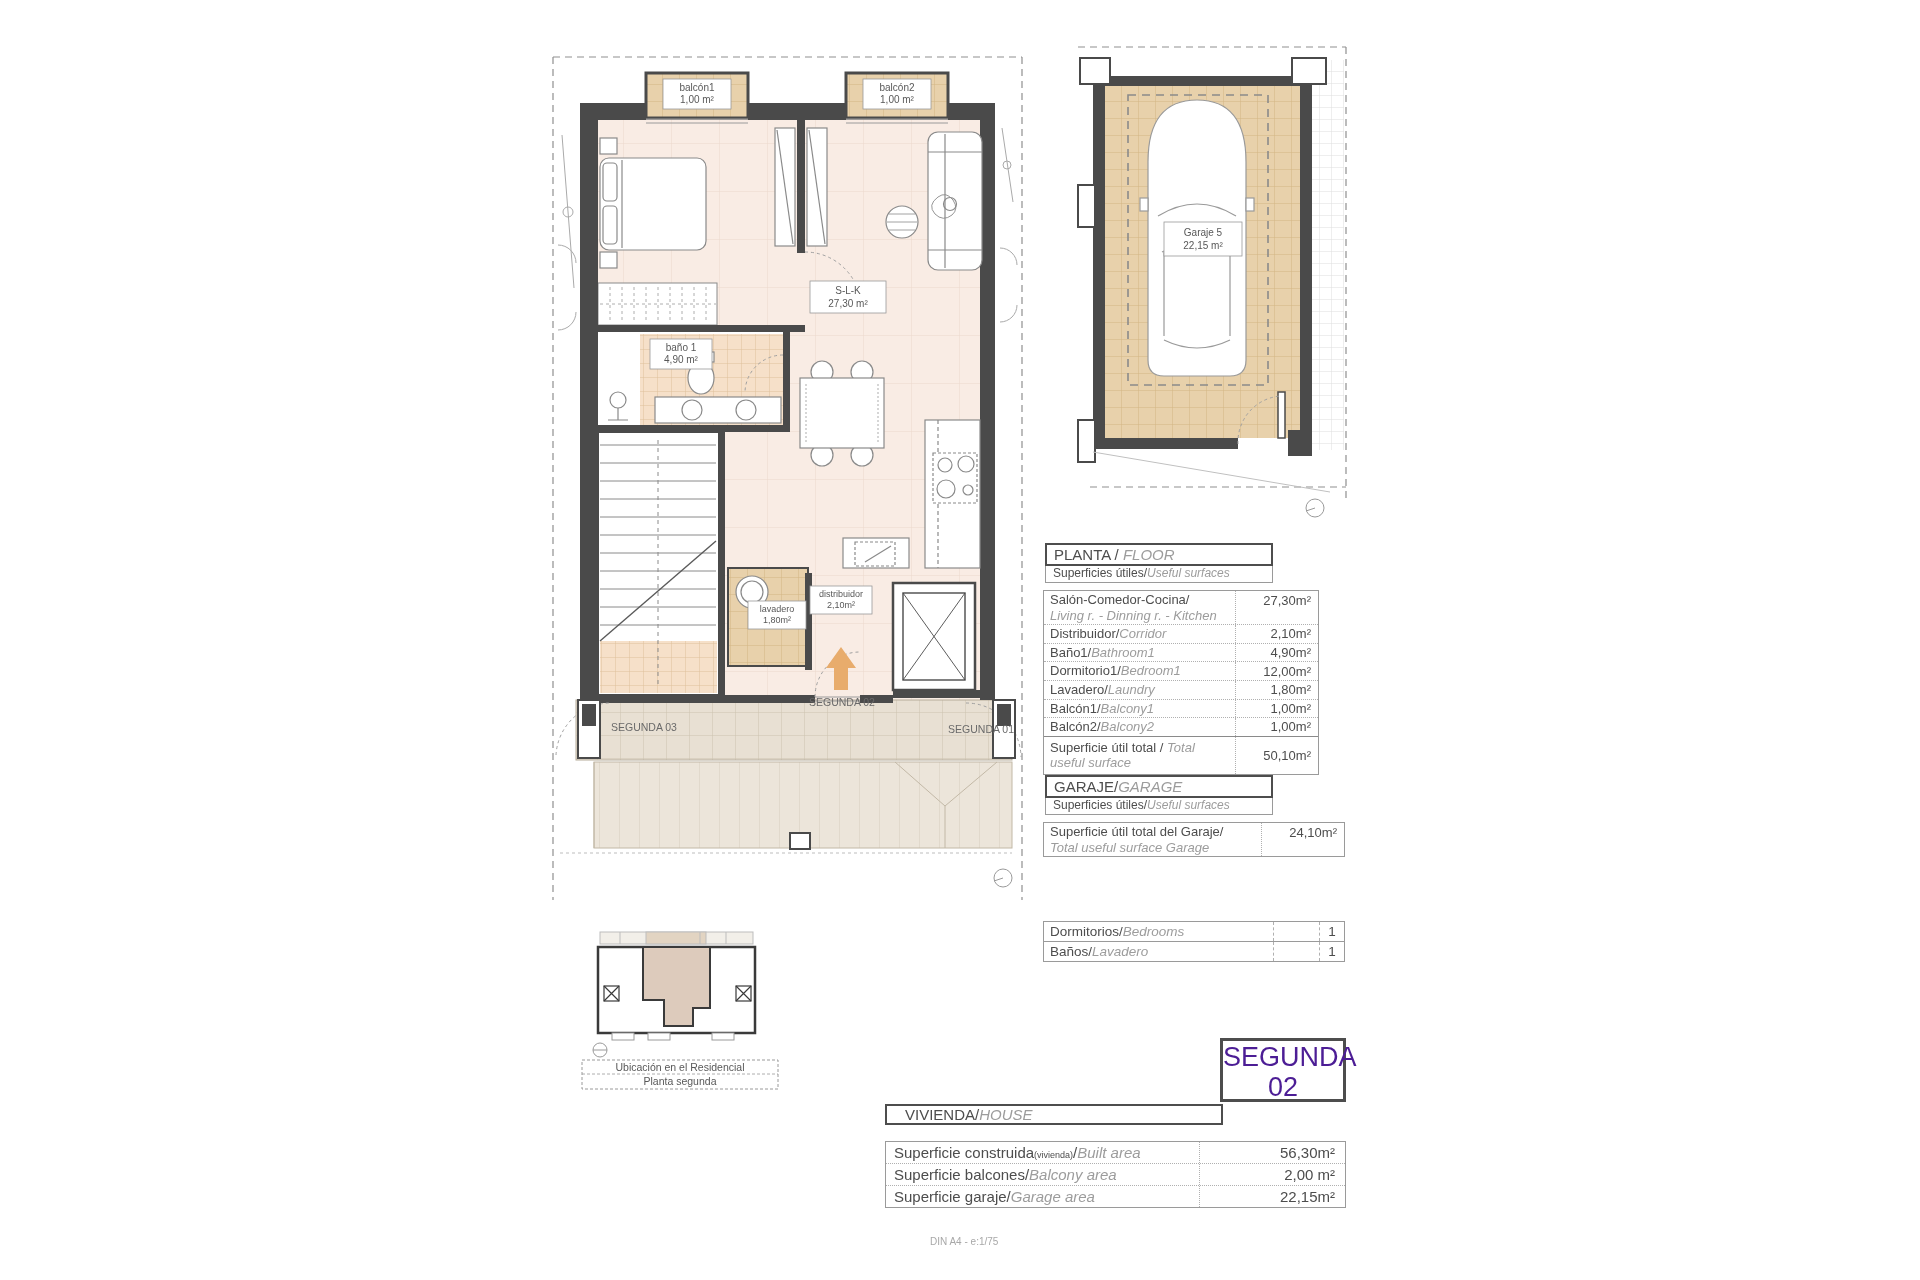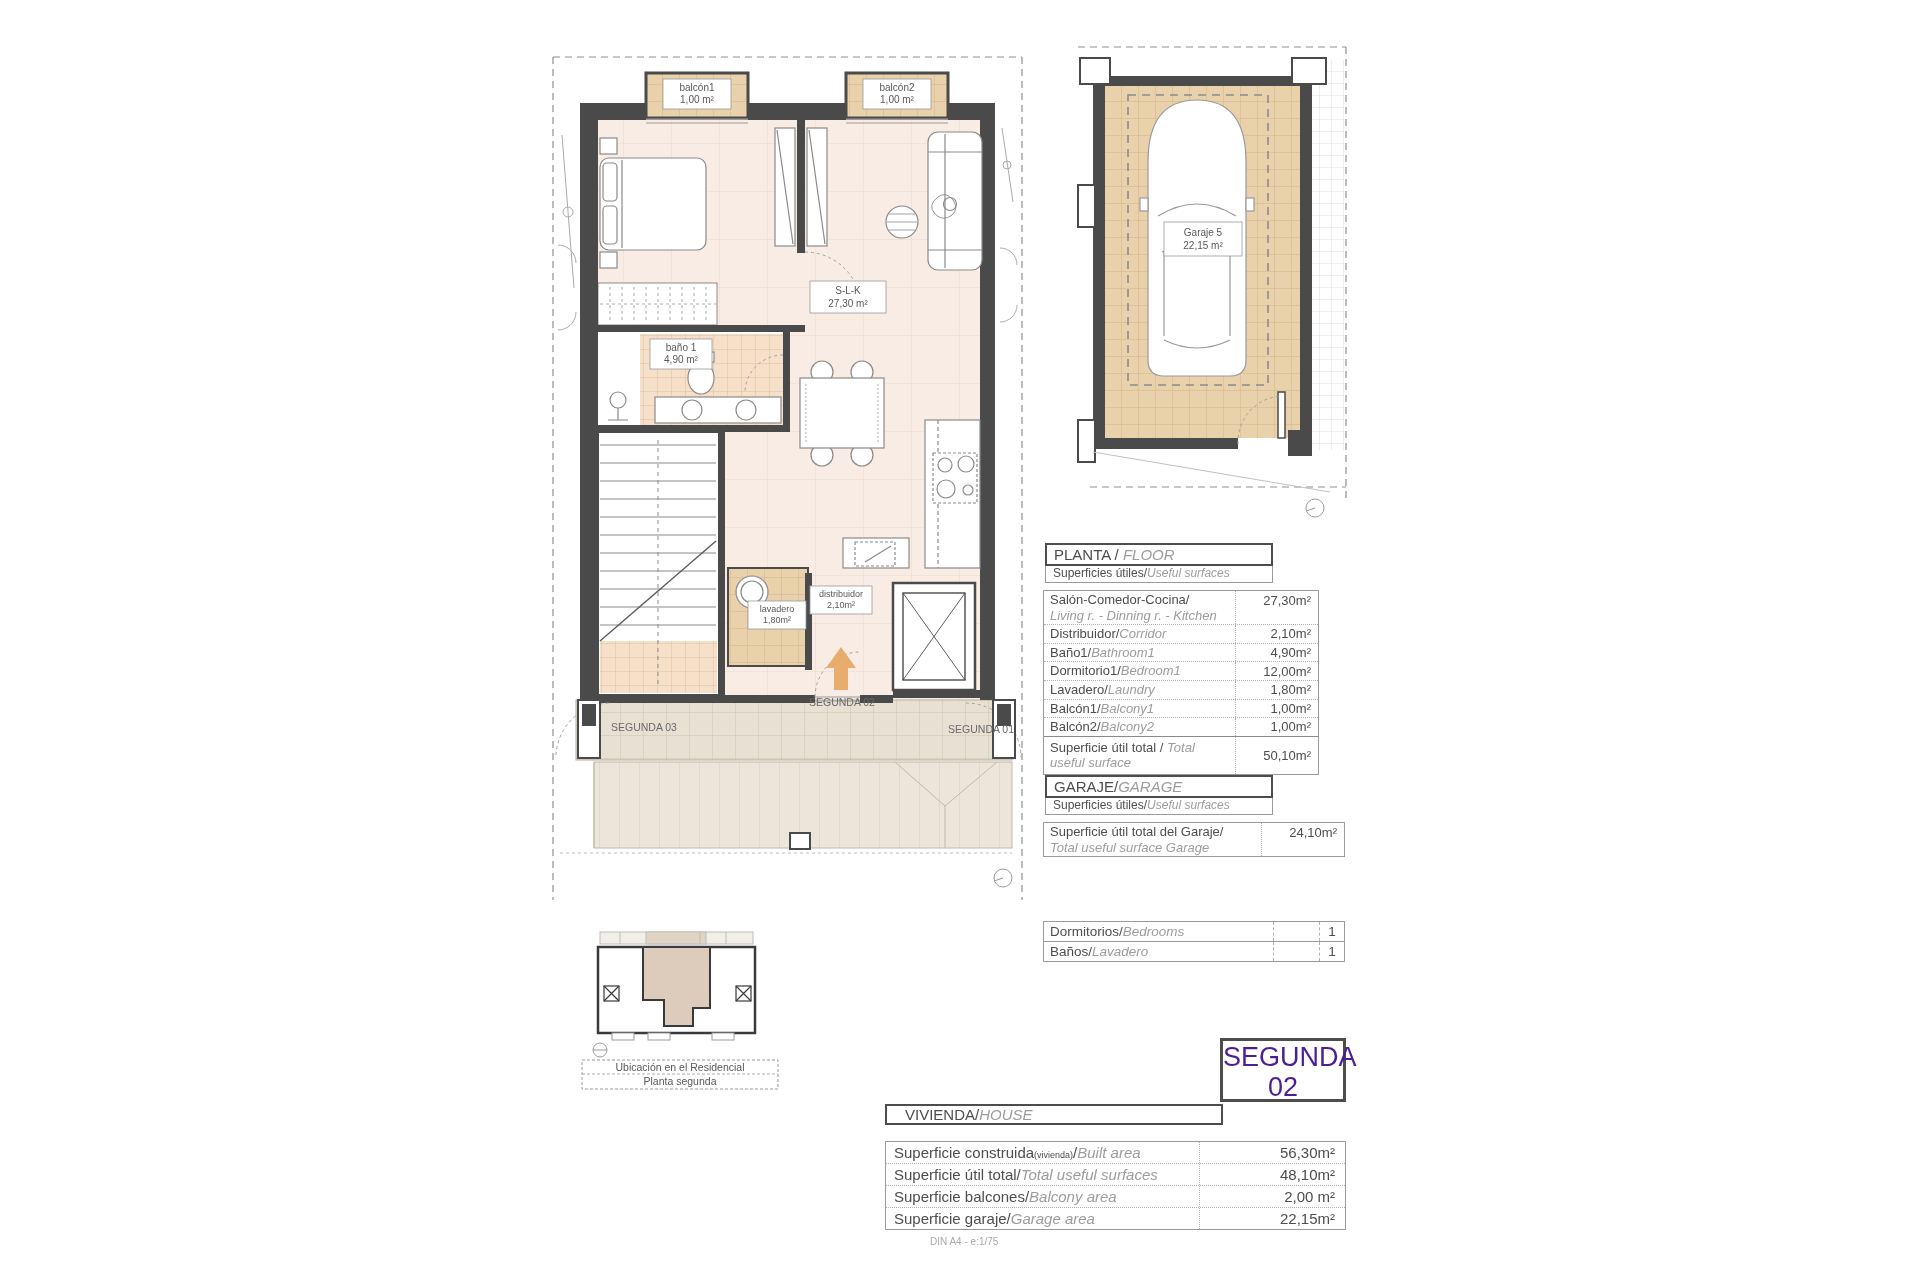--- a/index.html
+++ b/index.html
@@ -419,24 +419,20 @@
     <span>VIVIENDA/</span><span class="it">HOUSE</span>
   </div>
   <div class="abs tbl" style="left:885px;top:1141px;width:461px;">
     <div class="hrow first">
       <div class="hlabel">
         <span>Superficie construida</span><span class="small-sub">(vivienda)</span><span>/</span><span class="it">Built area</span>
       </div>
       <div class="hval">56,30m²</div>
     </div>
     <div class="hrow">
-      <div class="hlabel"><span>Superficie útil total/</span><span class="it">Total useful surfaces</span></div>
-      <div class="hval">48,10m²</div>
-    </div>
-    <div class="hrow">
       <div class="hlabel"><span>Superficie balcones/</span><span class="it">Balcony area</span></div>
       <div class="hval">2,00 m²</div>
     </div>
     <div class="hrow">
       <div class="hlabel"><span>Superficie garaje/</span><span class="it">Garage area</span></div>
       <div class="hval">22,15m²</div>
     </div>
   </div>
 
   <div class="abs footer" style="left:930px;top:1236px;text-align:center;">DIN A4 - e:1/75</div>

